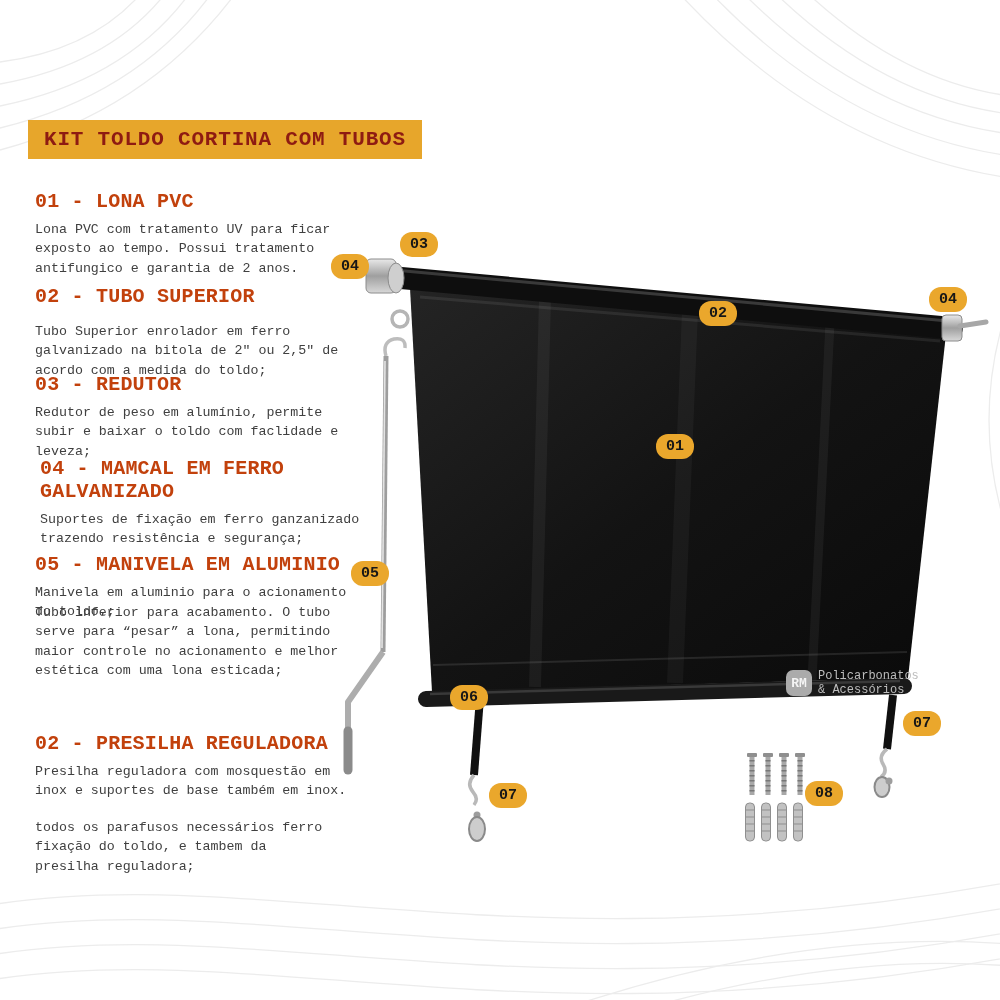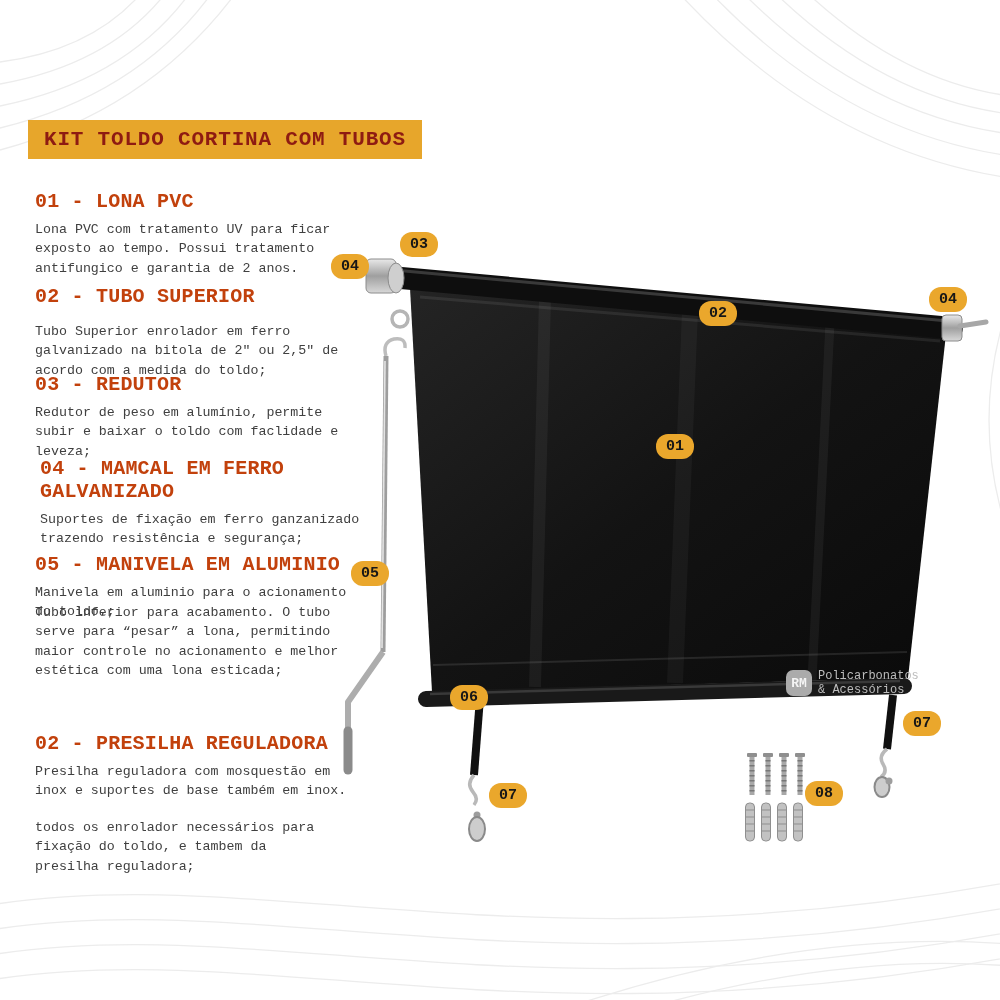--- a/index.html
+++ b/index.html
@@ -79,21 +79,21 @@
     <p>Manivela em aluminio para o acionamento do toldo.;</p>
   </section>
   <section class="sec" style="top:603px">
     <p>Tubo inferior para acabamento. O tubo serve para “pesar” a lona, permitindo maior controle no acionamento e melhor estética com uma lona esticada;</p>
   </section>
   <section class="sec" style="top:732px">
     <h3>02 - PRESILHA REGULADORA</h3>
     <p>Presilha reguladora com mosquestão em inox e suportes de base também em inox.</p>
   </section>
   <section class="sec" style="top:818px;width:300px">
-    <p>todos os enrolador necessários para fixação do toldo, e tambem da presilha reguladora;</p>
+    <p>todos os parafusos necessários ferro fixação do toldo, e tambem da presilha reguladora;</p>
   </section>
 
   <svg class="product-svg" viewBox="0 0 660 640" aria-hidden="true">
     <defs>
       <linearGradient id="tarpGrad" x1="0" y1="0" x2="1" y2="1">
         <stop offset="0" stop-color="#242424"></stop>
         <stop offset="0.5" stop-color="#131313"></stop>
         <stop offset="1" stop-color="#0a0a0a"></stop>
       </linearGradient>
       <linearGradient id="metal" x1="0" y1="0" x2="0" y2="1">

